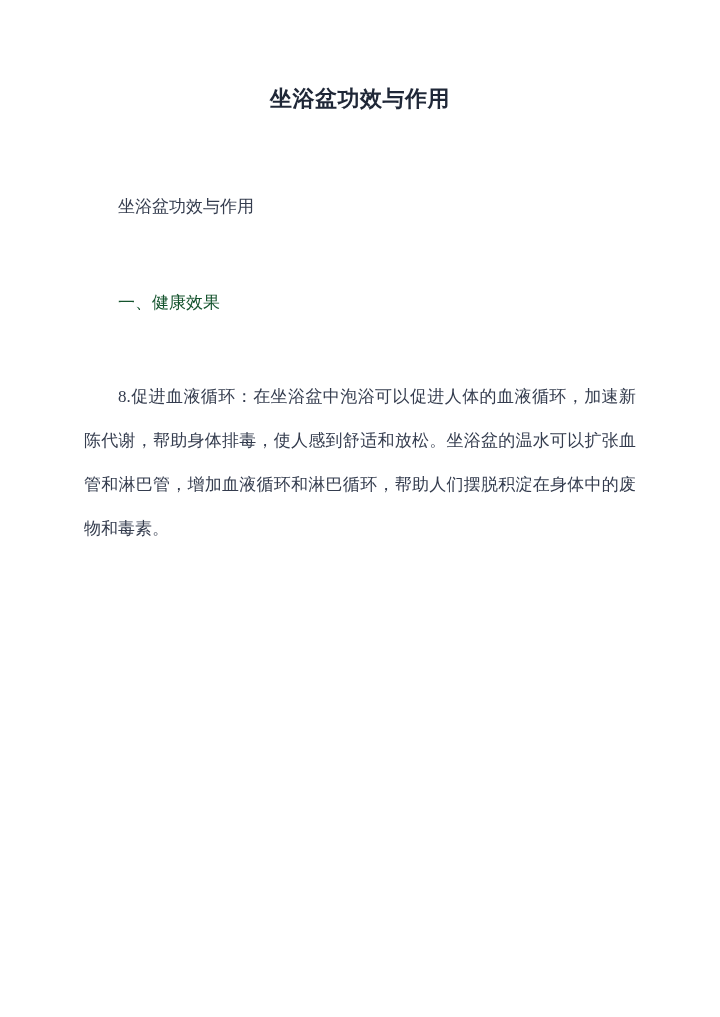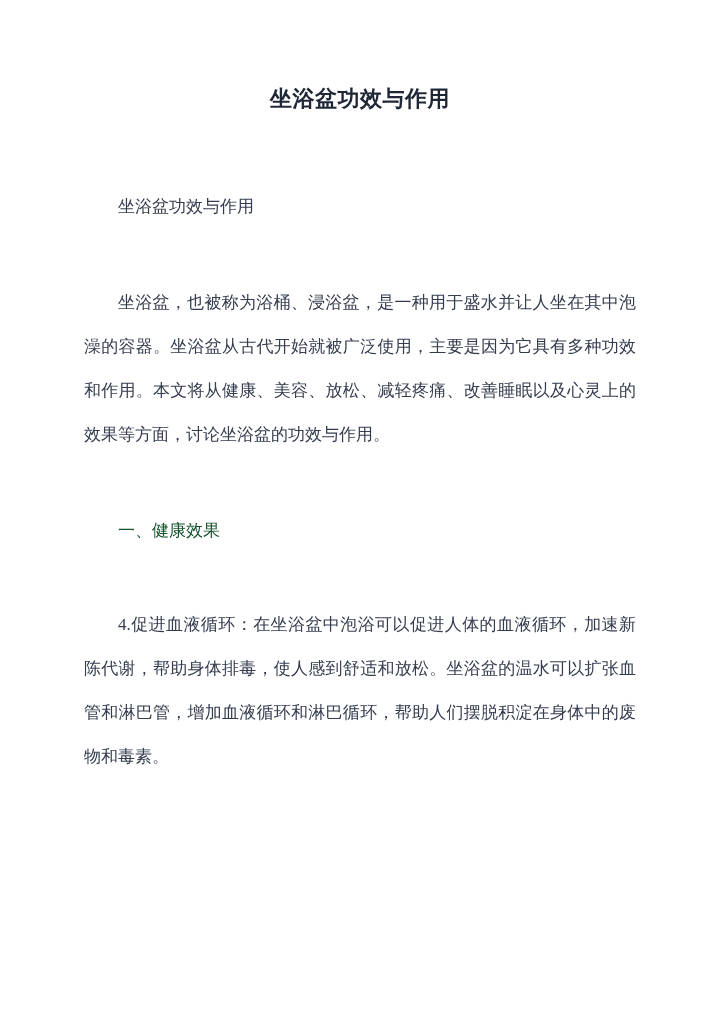--- a/index.html
+++ b/index.html
@@ -54,20 +54,19 @@
 </head>
 <body>
 
 <div class="page">
   <div class="content">
 
     <h1 class="doc-title">坐浴盆功效与作用</h1>
 
     <p class="para para-intro">坐浴盆功效与作用</p>
 
-    <p class="para para-overview">坐浴盆，也被称为浴桶、浸浴盆，是一种用于盛水并让人坐在其中泡澡的容器。坐浴盆从古代开始就被广泛使用，主要是因为它具有多种功效和作用。本文将从健康、美容、放松、减轻疼痛、改善睡眠以及心灵上的效果等方面，讨论坐浴盆的功效与作用。</p>
 
     <p class="section-heading">一、健康效果</p>
 
-    <p class="para para-health">4.促进血液循环：在坐浴盆中泡浴可以促进人体的血液循环，加速新陈代谢，帮助身体排毒，使人感到舒适和放松。坐浴盆的温水可以扩张血管和淋巴管，增加血液循环和淋巴循环，帮助人们摆脱积淀在身体中的废物和毒素。</p>
+    <p class="para para-health">8.促进血液循环：在坐浴盆中泡浴可以促进人体的血液循环，加速新陈代谢，帮助身体排毒，使人感到舒适和放松。坐浴盆的温水可以扩张血管和淋巴管，增加血液循环和淋巴循环，帮助人们摆脱积淀在身体中的废物和毒素。</p>
 
   </div>
 </div>
 
 </body></html>

